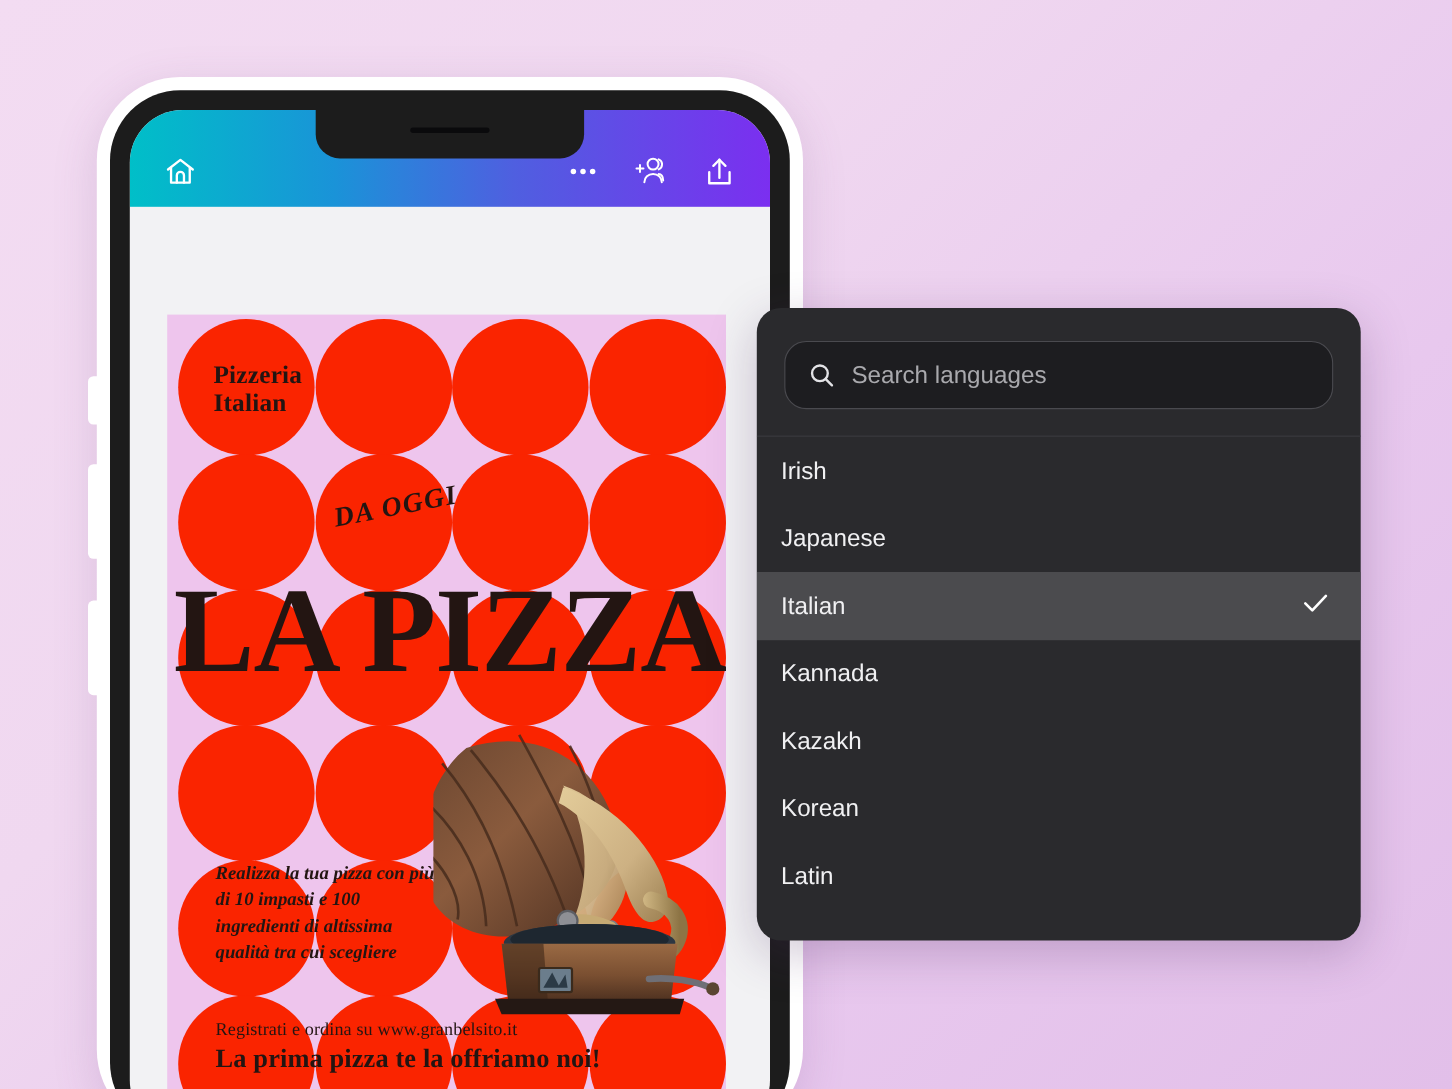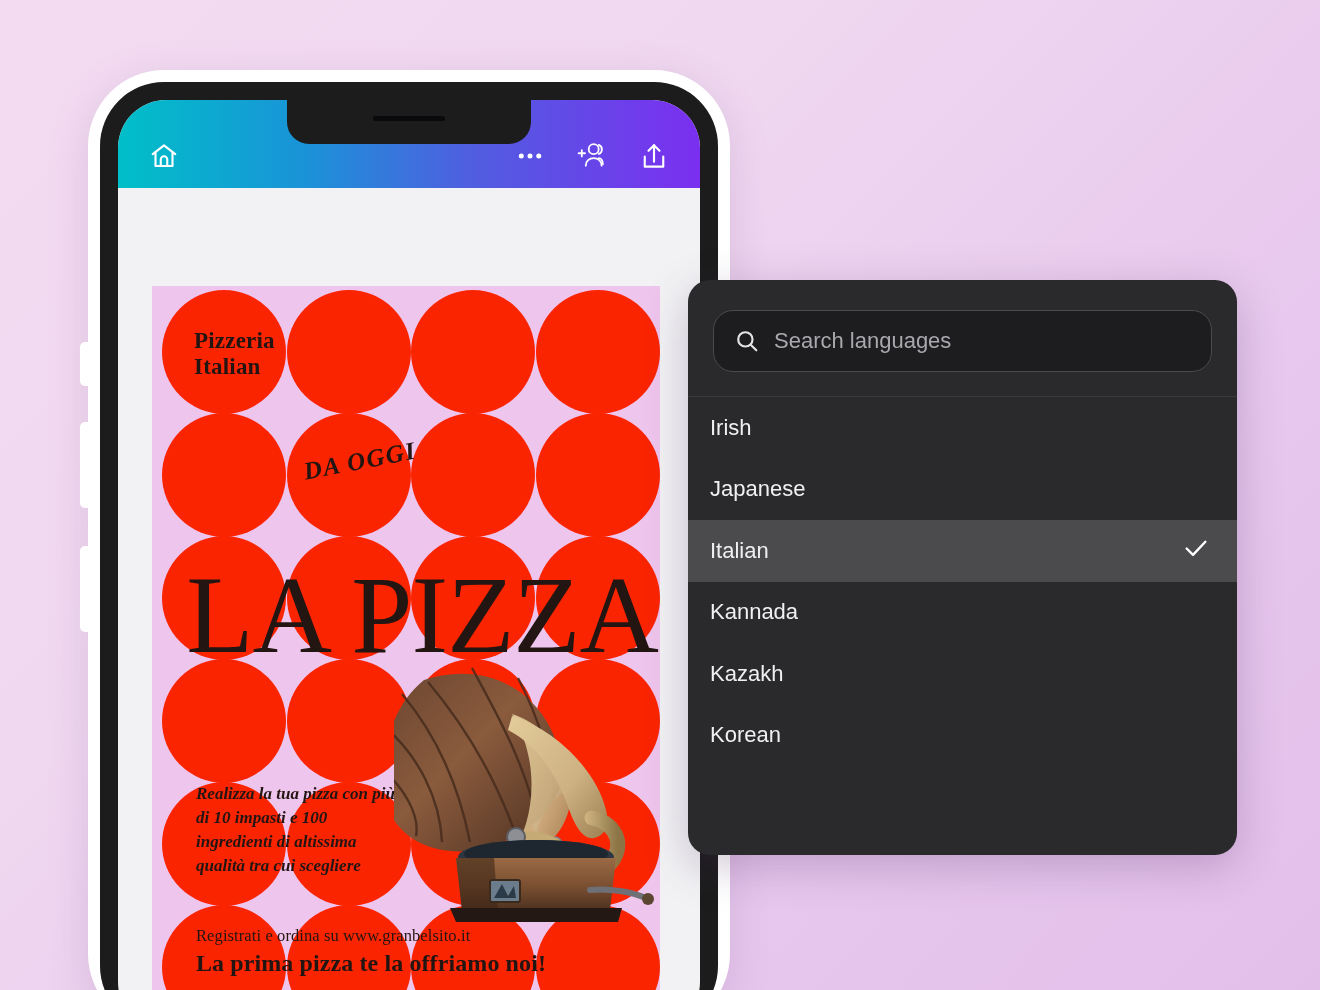--- a/index.html
+++ b/index.html
@@ -153,27 +153,26 @@
     font-weight: bold;
     font-style: italic;
     letter-spacing: 1.5px;
     transform: rotate(-11deg);
     transform-origin: left center;
   }
   #poster-headline {
     left: 6px;
     top: 232px;
     width: 500px;
-    text-align: right;
+    text-align: left;
     font-size: 110px;
     line-height: 1;
-    font-weight: normal;
+    font-weight: bold;
     letter-spacing: -1px;
     white-space: nowrap;
-    margin-top: 42px;
   }
   #poster-sub {
     left: 44px;
     top: 400px;
     font-size: 34px;
     font-weight: bold;
     font-style: italic;
     letter-spacing: 0.5px;
   }
   #poster-body {
@@ -468,15 +467,18 @@
       </div>
       <div class="lang-item">
         <span class="lang-label">Kannada</span>
       </div>
       <div class="lang-item">
         <span class="lang-label">Kazakh</span>
       </div>
       <div class="lang-item">
         <span class="lang-label">Korean</span>
       </div>
+      <div class="lang-item">
+        <span class="lang-label">Latin</span>
+      </div>
     </div>
 
 </div>
 
 </body></html>

